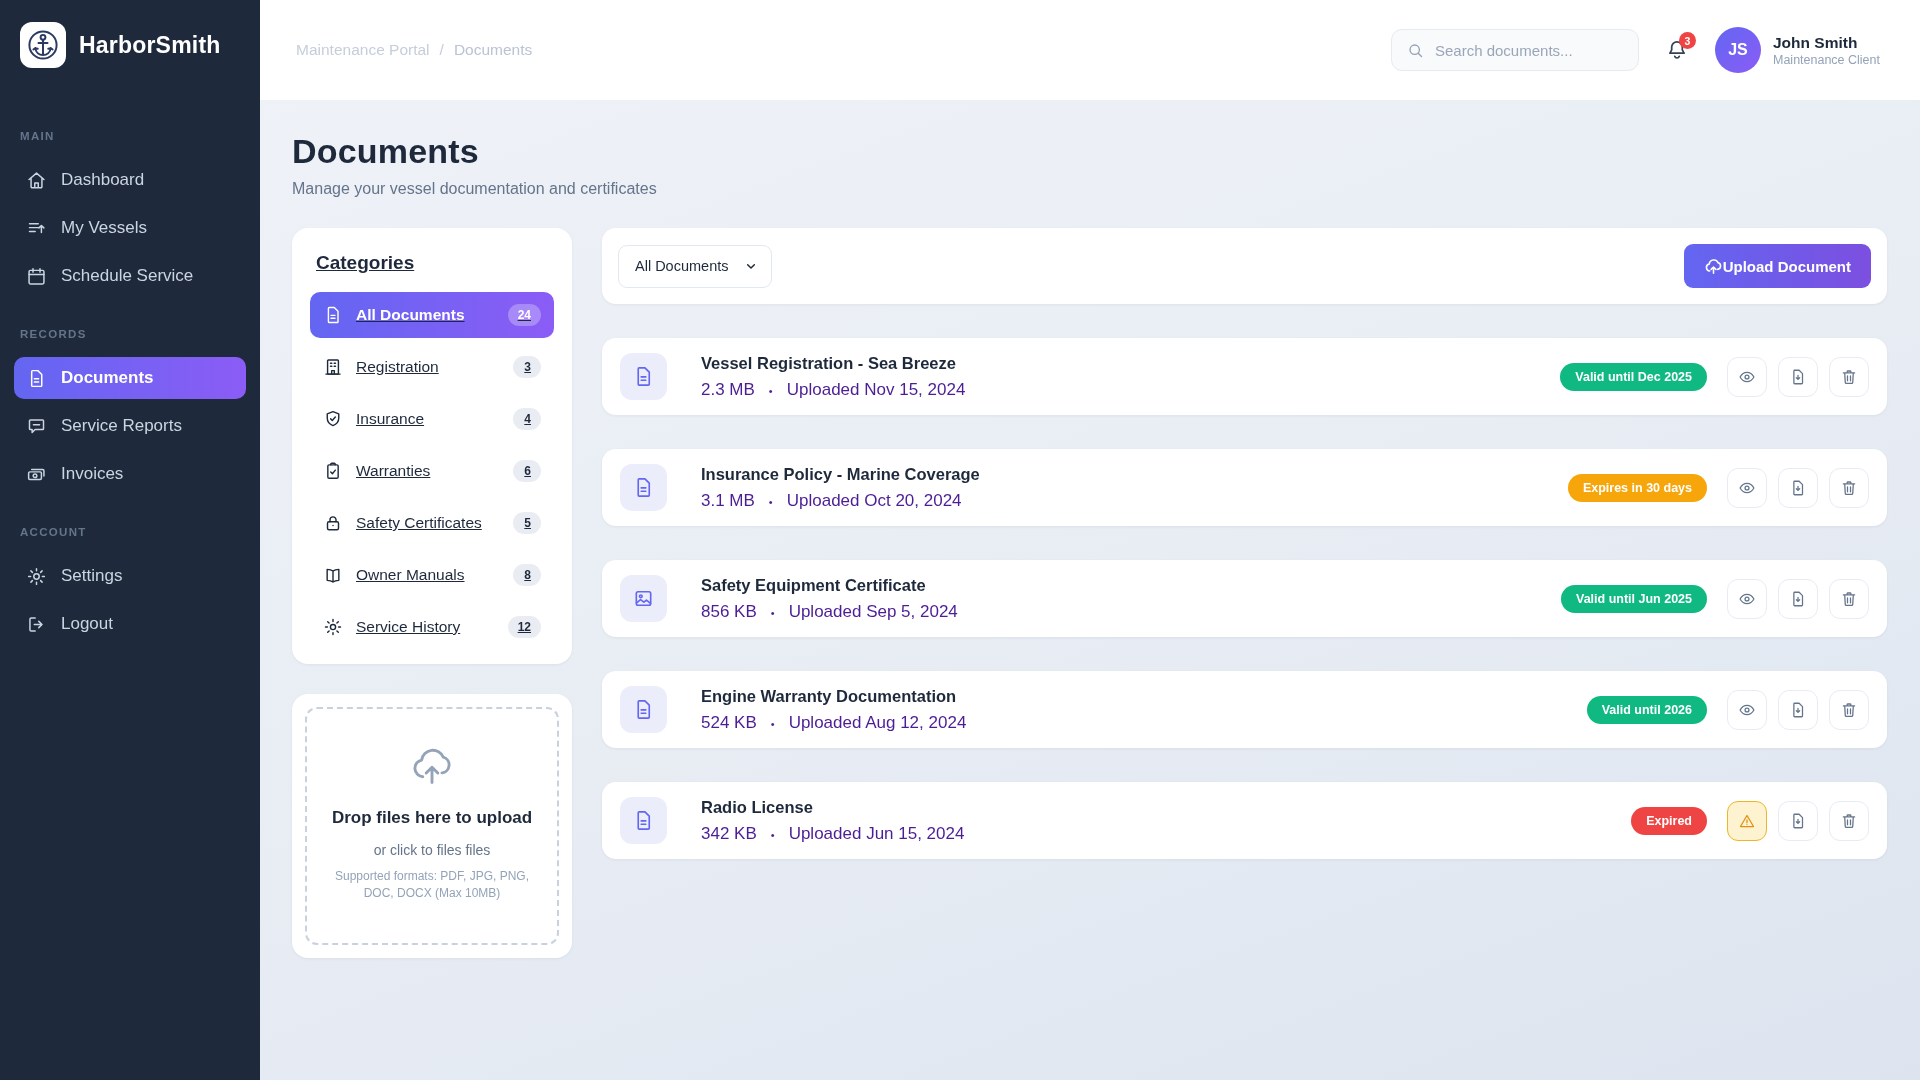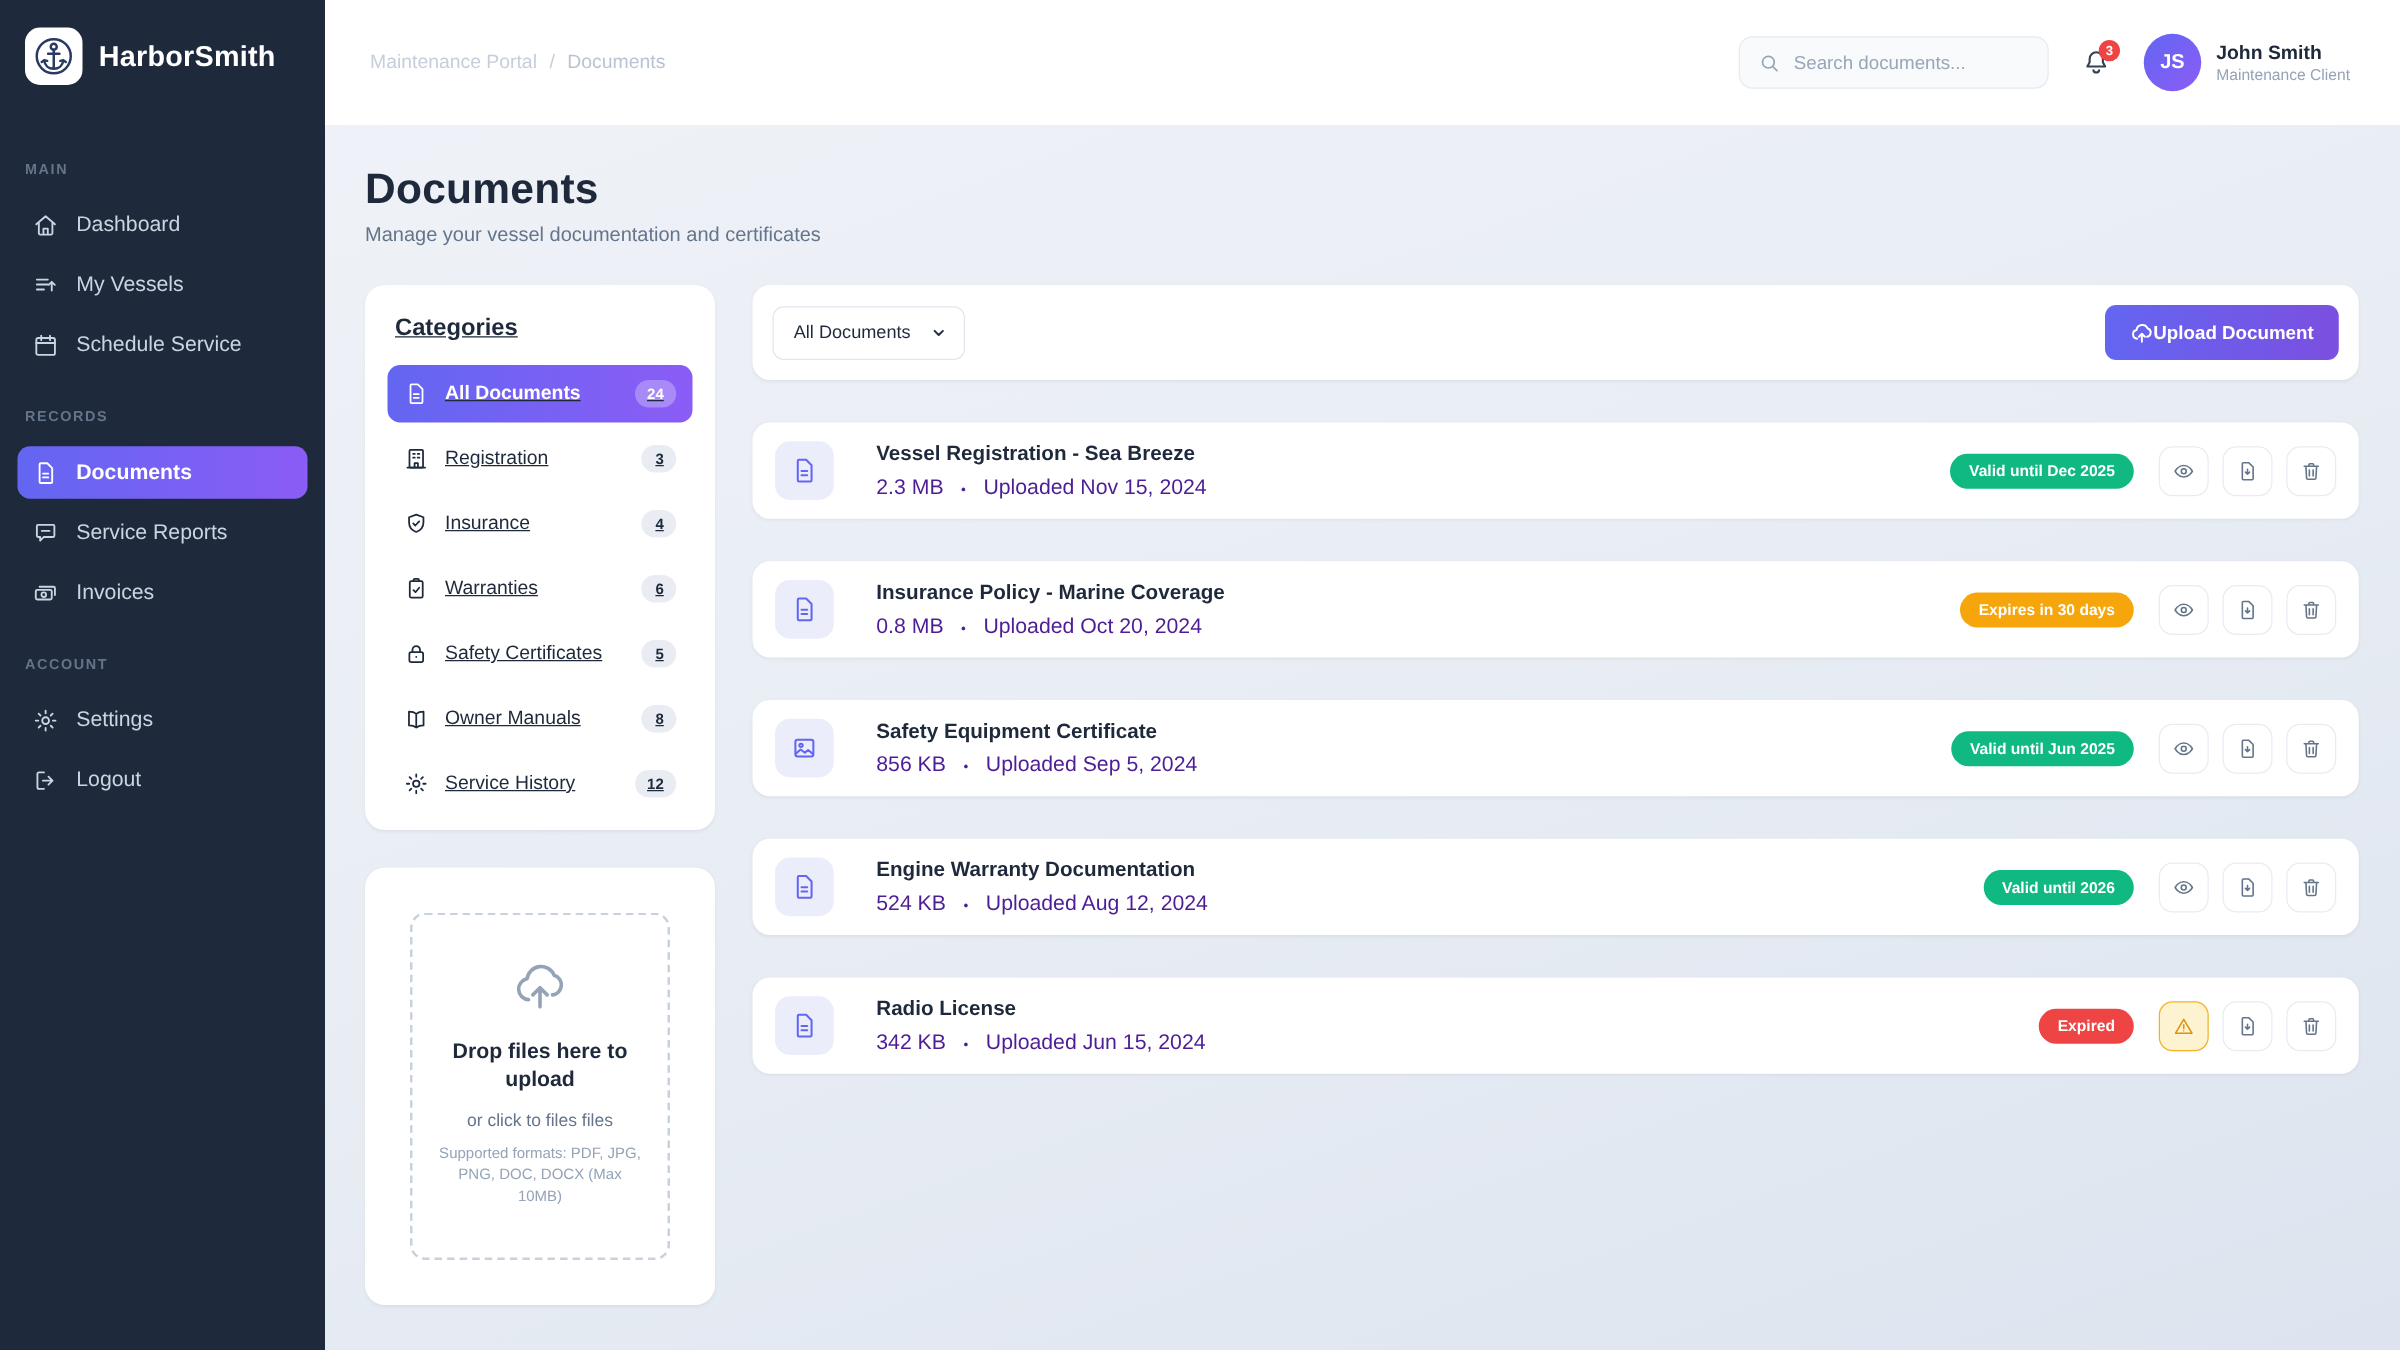--- a/index.html
+++ b/index.html
@@ -64,21 +64,21 @@
   .cat-title { font-size:19px; font-weight:700; padding:0 6px; margin-bottom:18px; }
   .cat-item { display:flex; align-items:center; gap:13px; height:46px; padding:0 13px; margin-bottom:6px;
               border-radius:10px; font-size:15.5px; color:#1e293b; cursor:pointer; }
   .cat-item .ic { width:20px; height:20px; flex-shrink:0; }
   .cat-item .count { margin-left:auto; background:#e9edf3; color:#1e293b; font-size:12px; font-weight:700;
                      border-radius:999px; padding:4px 10px; min-width:28px; text-align:right; }
   .cat-item.active { background:linear-gradient(90deg,#6366f1 0%,#8b5cf6 100%); color:#fff; font-weight:600; }
   .cat-item.active .count { background:rgba(255,255,255,.28); color:#fff; }
 
   
-  .upload-card { margin-top:30px; padding:36px; }
+  .upload-card { margin-top:30px; padding:13px; }
   .dropzone { border:2px dashed #c8d1de; border-radius:12px; padding:34px 18px 40px; text-align:center; cursor:pointer; }
   .dropzone .ic { width:46px; height:46px; color:#94a3b8; stroke-width:1.5; }
   .dz-title { font-size:17px; font-weight:700; color:#1e293b; margin-top:18px; line-height:1.35; }
   .dz-sub { font-size:14px; color:#64748b; margin-top:12px; }
   .dz-formats { font-size:12px; color:#94a3b8; margin-top:10px; line-height:1.45; }
 
   
   .toolbar { border-radius:14px; padding:16px; display:flex; align-items:center; justify-content:space-between; }
   .select-wrap { position:relative; }
   .select-wrap select { appearance:none; -webkit-appearance:none; border:1px solid #e2e8f0; border-radius:9px;
@@ -430,21 +430,21 @@
 
           <div class="card doc-card">
             <span class="file-tile">
                 <svg class="ic">
                   <use href="#i-file"></use>
                 </svg>
               </span>
             <div class="doc-info">
               <div class="doc-title">Insurance Policy - Marine Coverage</div>
               <div class="doc-meta">
-                <span>0.8 MB</span>
+                <span>3.1 MB</span>
                 <span class="meta-dot"></span>
                 <span>Uploaded Oct 20, 2024</span>
               </div>
             </div>
             <div class="doc-right">
               <span class="badge badge-warning">Expires in 30 days</span>
               <div class="doc-actions">
                 <button class="action-btn">
                     <svg class="ic">
                       <use href="#i-eye"></use>

